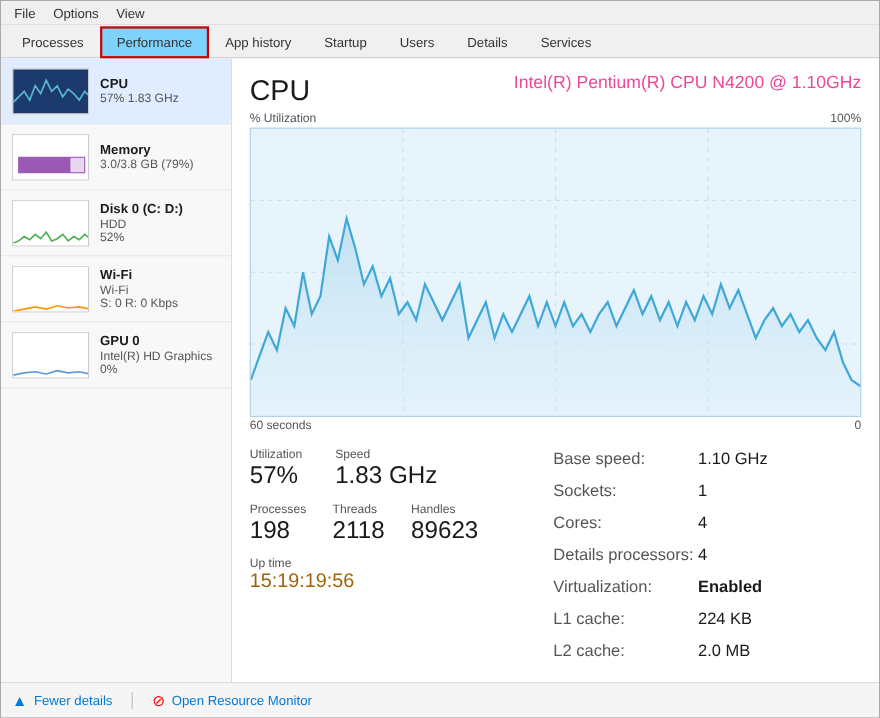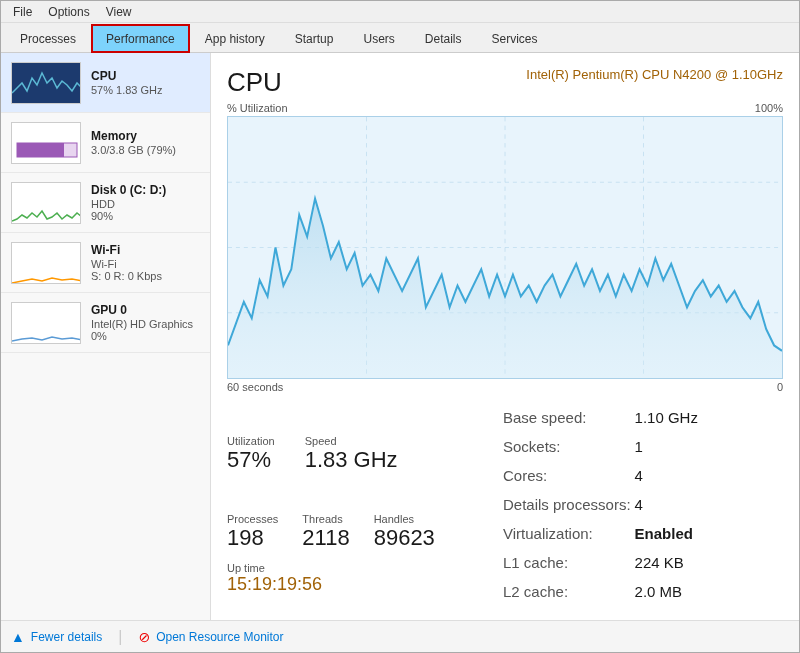--- a/index.html
+++ b/index.html
@@ -141,21 +141,21 @@
       flex-direction: column;
       background: #fff;
     }
     .cpu-header {
       display: flex;
       justify-content: space-between;
       align-items: flex-start;
       margin-bottom: 4px;
     }
     .cpu-title { font-size: 26px; font-weight: 300; color: #1a1a1a; }
-    .cpu-model { font-size: 13px; color: #a16207; text-align: left; }
+    .cpu-model { font-size: 16px; color: #ec4899; text-align: left; }
     .chart-label-row {
       display: flex;
       justify-content: space-between;
       font-size: 11px;
       color: #555;
       margin-bottom: 2px;
     }
     .chart-container {
       flex: 1;
       background: #e8f4fc;
@@ -170,21 +170,21 @@
       display: block;
     }
     .chart-time-row {
       display: flex;
       justify-content: space-between;
       font-size: 11px;
       color: #555;
       margin-top: 2px;
       margin-bottom: 10px;
     }
-    .stat-block { padding: 4px 0; margin-top: 28px; }
+    .stat-block { padding: 4px 0; }
     .stat-label { font-size: 11px; color: #555; }
     .stat-value { font-size: 22px; font-weight: 300; color: #1a1a1a; line-height: 1.2; }
     .uptime-block { margin-top: 2px; }
     .uptime-label { font-size: 11px; color: #555; }
     .uptime-value { font-size: 18px; font-weight: 300; color: #a16207; }
     .right-stats {
       font-size: 15px;
       color: #555;
       line-height: 1.8;
     }
@@ -271,21 +271,21 @@
 
       <div class="sidebar-item">
         <div class="sidebar-thumb">
           <svg viewBox="0 0 70 42" width="70" height="42" style="background:#fff;">
             <polyline points="0,38 5,36 10,32 15,35 20,30 25,34 30,28 35,36 40,34 45,30 50,36 55,32 60,35 65,30 70,34" fill="none" stroke="#4caf50" stroke-width="1.5"></polyline>
           </svg>
         </div>
         <div class="sidebar-info">
           <div class="sidebar-name">Disk 0 (C: D:)</div>
           <div class="sidebar-desc">HDD</div>
-          <div class="sidebar-value">90%</div>
+          <div class="sidebar-value">52%</div>
         </div>
       </div>
 
       <div class="sidebar-item">
         <div class="sidebar-thumb">
           <svg viewBox="0 0 70 42" width="70" height="42" style="background:#fff;">
             <polyline points="0,40 10,38 20,36 30,38 40,35 50,37 60,36 70,38" fill="none" stroke="#ff9800" stroke-width="1.5"></polyline>
           </svg>
         </div>
         <div class="sidebar-info">

